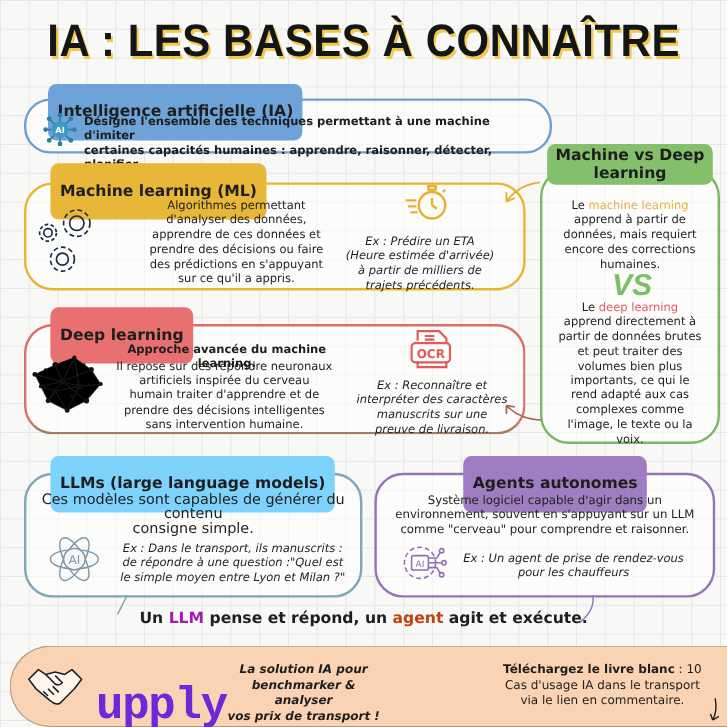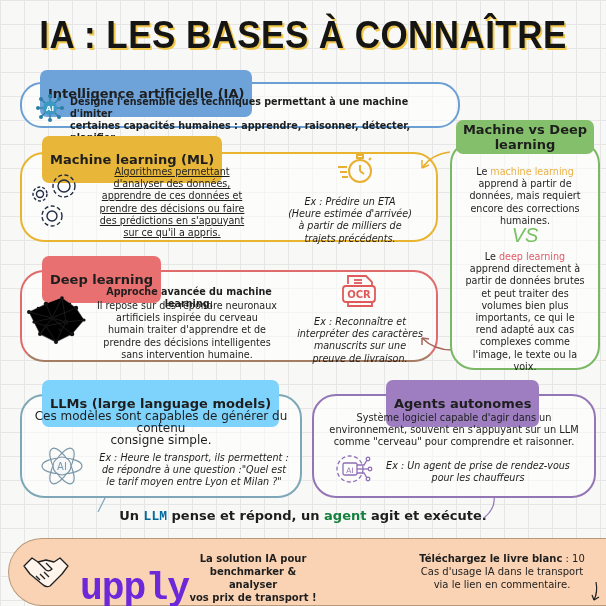--- a/index.html
+++ b/index.html
@@ -48,22 +48,22 @@
   
   #box-llm { left: 20px; top: 394px; width: 282px; height: 104px; border-color: #7ea7b8; }
   #tag-llm { left: 42px; top: 380px; background: #7dd3fc; }
   
   #box-ag { left: 312px; top: 394px; width: 284px; height: 104px; border-color: #9476b6; }
   #tag-ag { left: 386px; top: 380px; background: #9e7ec0; }
 
   #footer { left: 8px; top: 538px; width: 598px; height: 68px; background: #f9d3b4; border: 1.5px solid #b89a7b; border-radius: 34px 0 0 34px; border-right: none; }
   .hl-ml { color: #e9b042; }
   .hl-dl { color: #e05c6b; }
-  .hl-llm { color: #0369a1; font-family: Liberation Mono, monospace; }
-  .hl-ag { color: #15803d; text-align: center; }
+  .hl-llm { color: #a21caf; }
+  .hl-ag { color: #c2410c; text-align: center; }
 </style>
 </head>
 <body>
 
 <div class="abs title">IA : LES BASES À CONNAÎTRE</div>
 
 <div class="box" id="box-ia"></div>
 <div class="tag" id="tag-ia">Intelligence artificielle (IA)</div>
 <svg class="icon" style="left:36px;top:94px" width="28" height="28" viewBox="0 0 28 28">
   <g stroke="#2a7fa3" stroke-width="1.3">
@@ -97,21 +97,21 @@
 <div class="box" id="box-ml"></div>
 <div class="tag" id="tag-ml">Machine learning (ML)</div>
 <svg class="icon" style="left:28px;top:170px" width="56" height="60" viewBox="0 0 56 60" fill="none" stroke="#1f2a44" stroke-width="1.4">
   <circle cx="12" cy="24" r="7" stroke-dasharray="3 2"></circle>
     <circle cx="12" cy="24" r="3.5"></circle>
   <circle cx="36" cy="16" r="11" stroke-dasharray="4 2.5"></circle>
     <circle cx="36" cy="16" r="6"></circle>
   <circle cx="24" cy="46" r="10" stroke-dasharray="4 2.5"></circle>
     <circle cx="24" cy="46" r="5"></circle>
 </svg>
-<div class="txt" style="left:87px;top:166px;width:170px;text-decoration:underline;">
+<div class="txt" style="left:112px;top:166px;width:170px;">
   <div>Algorithmes permettant</div>
   <div>d'analyser des données,</div>
   <div>apprendre de ces données et</div>
   <div>prendre des décisions ou faire</div>
   <div>des prédictions en s'appuyant</div>
   <div>sur ce qu'il a appris.</div>
 </div>
 <svg class="icon" style="left:336px;top:152px" width="40" height="34" viewBox="0 0 40 34" fill="none" stroke="#e8b030" stroke-width="2">
   <circle cx="24" cy="19" r="11"></circle>
     <rect x="21" y="3" width="6" height="3"></rect>
@@ -187,21 +187,21 @@
 
 <div class="box" id="box-vs"></div>
 <div class="tag" id="tag-vs">Machine vs Deep learning</div>
 <div class="txt" style="left:456px;top:166px;width:138px;">
   <div><span>Le </span><span class="hl-ml">machine learning</span></div>
   <div>apprend à partir de</div>
   <div>données, mais requiert</div>
   <div>encore des corrections</div>
   <div>humaines.</div>
 </div>
-<div class="abs" style="left:510px;top:224px;width:30px;text-align:center;font-weight:400;font-style:italic;font-size:20px;color:#7ac064;font-family:'Liberation Sans',sans-serif;">VS</div>
+<div class="abs" style="left:510px;top:224px;width:30px;text-align:center;font-weight:700;font-style:italic;font-size:25px;color:#7ac064;font-family:'Liberation Sans',sans-serif;">VS</div>
 <div class="txt" style="left:456px;top:251px;width:138px;">
   <div><span>Le </span><span class="hl-dl">deep learning</span></div>
   <div>apprend directement à</div>
   <div>partir de données brutes</div>
   <div>et peut traiter des</div>
   <div>volumes bien plus</div>
   <div>importants, ce qui le</div>
   <div>rend adapté aux cas</div>
   <div>complexes comme</div>
   <div>l'image, le texte ou la</div>
@@ -215,23 +215,23 @@
   <div>consigne simple.</div>
 </div>
 <svg class="icon" style="left:40px;top:446px" width="44" height="40" viewBox="0 0 44 40" fill="none" stroke="#7c98a8" stroke-width="1.2">
   <ellipse cx="22" cy="20" rx="20" ry="8"></ellipse>
   <ellipse cx="22" cy="20" rx="20" ry="8" transform="rotate(60 22 20)"></ellipse>
   <ellipse cx="22" cy="20" rx="20" ry="8" transform="rotate(-60 22 20)"></ellipse>
   <circle cx="22" cy="20" r="9" fill="#f5f7f8"></circle>
   <text x="22" y="24" font-size="10" text-anchor="middle" fill="#7c98a8" stroke="none" font-family="DejaVu Sans, sans-serif">AI</text>
 </svg>
 <div class="txt it" style="left:96px;top:452px;width:196px;">
-  <div>Ex : Heure le transport, ils permettent :</div>
+  <div>Ex : Dans le transport, ils manuscrits :</div>
   <div>de répondre à une question  :"Quel est</div>
-  <div>le tarif moyen entre Lyon et Milan ?"</div>
+  <div>le simple moyen entre Lyon et Milan ?"</div>
 </div>
 
 <div class="box" id="box-ag"></div>
 <div class="tag" id="tag-ag">Agents autonomes</div>
 <div class="txt" style="left:316px;top:412px;width:276px;font-size:9.8px;">
   <div>Système logiciel capable d'agir dans un</div>
   <div>environnement, souvent en s'appuyant sur un LLM</div>
   <div>comme "cerveau" pour comprendre et raisonner.</div>
 </div>
 <svg class="icon" style="left:334px;top:452px" width="40" height="34" viewBox="0 0 40 34" fill="none" stroke="#8e6eb4" stroke-width="1.3">
@@ -260,21 +260,21 @@
     <path d="M2 22 Q14 12 12 0"></path>
   </svg>
 
 <div class="abs" id="footer"></div>
 <svg class="icon" style="left:22px;top:554px" width="48" height="36" viewBox="0 0 48 36" fill="#fff5ec" stroke="#1f1f1f" stroke-width="1.3" stroke-linejoin="round">
   <path d="M2 12 L10 4 L16 8 L24 6 L32 8 L38 4 L46 12 L40 20 L28 32 Q24 34 20 30 L8 20 Z"></path>
   <path d="M16 8 L24 16 Q27 18 30 15 L24 9" fill="none"></path>
   <path d="M14 22 L18 26 M18 20 L23 25 M22 18 L27 23" fill="none"></path>
 </svg>
 <div class="abs" style="left:80px;top:546px;width:100px;height:44px;font-family:Liberation Mono, monospace;font-weight:bold;font-size:38px;line-height:40px;color:#6d28d9;letter-spacing:-1px;margin-top:23px;">upply</div>
-<div class="txt b" style="left:188px;top:552px;width:130px;font-size:10px;line-height:13px;">
+<div class="txt b" style="left:188px;top:552px;width:130px;font-size:10px;line-height:13px;font-style:italic;">
   <div>La solution IA pour</div>
   <div>benchmarker &amp; analyser</div>
   <div>vos prix de transport !</div>
 </div>
 <div class="txt" style="left:402px;top:552px;width:200px;font-size:10px;line-height:13px;">
   <div><span class="b">Téléchargez le livre blanc</span><span> : 10</span></div>
   <div>Cas d'usage IA dans le transport</div>
   <div>via le lien en commentaire.</div>
 </div>
 <svg class="icon" style="left:590px;top:580px" width="12" height="22" viewBox="0 0 12 22" fill="none" stroke="#1f1f1f" stroke-width="1.2">

